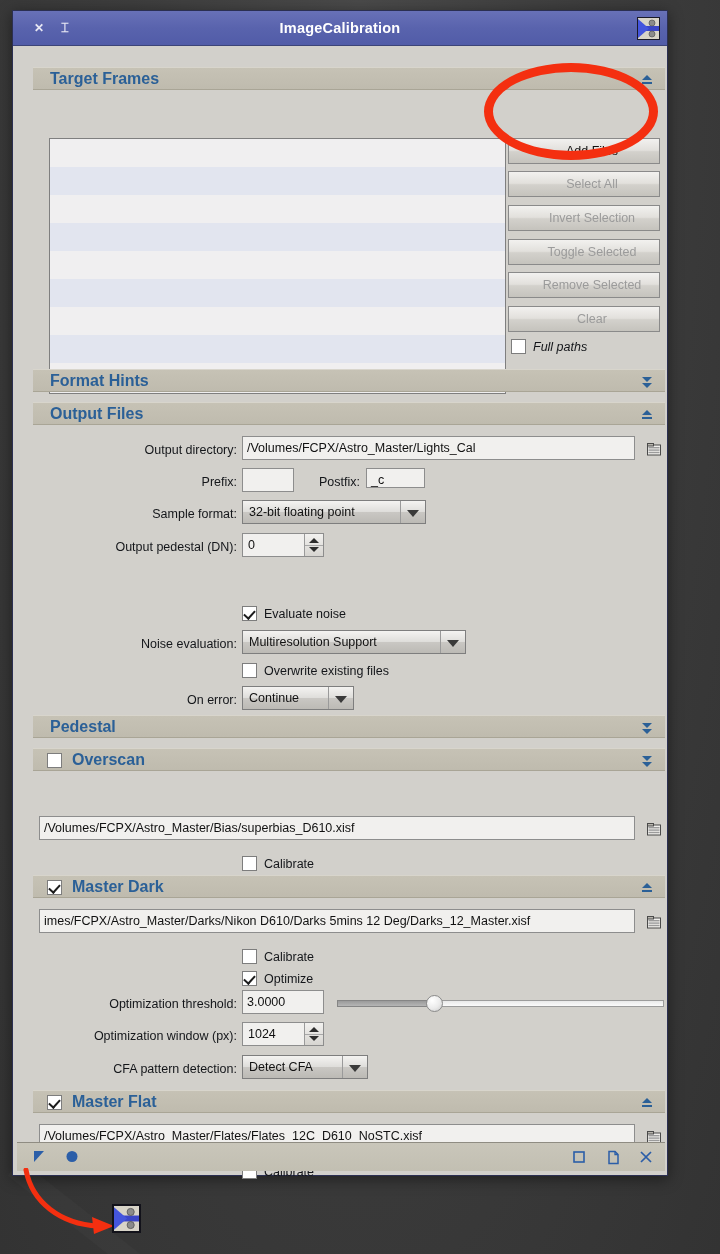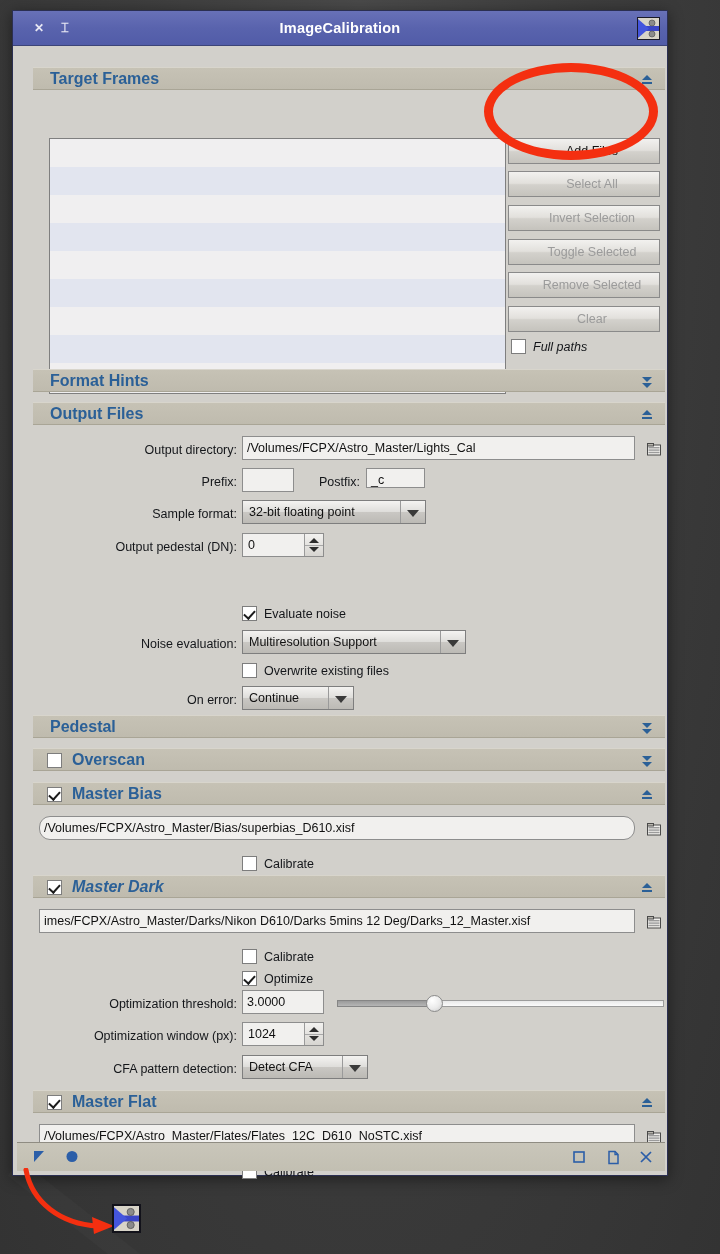--- a/index.html
+++ b/index.html
@@ -368,44 +368,34 @@
       <div class="sec-cb"></div>
       <div class="sec-title has-cb">Overscan</div>
       <div class="sec-arrow">
         <svg width="12" height="13" viewBox="0 0 12 13">
             <polygon points="6,6 11,1 1,1" fill="#2b6097"></polygon>
             <polygon points="6,12 11,7 1,7" fill="#2b6097"></polygon>
           </svg>
       </div>
     </div>
 
-    <div class="sec" style="top:732px;">
-      <div class="sec-cb checked"></div>
-      <div class="sec-title has-cb">Master Bias</div>
-      <div class="sec-arrow">
-        <svg width="12" height="13" viewBox="0 0 12 13">
-            <polygon points="6,1 11,6 1,6" fill="#2b6097"></polygon>
-            <rect x="1" y="8" width="10" height="2" fill="#2b6097"></rect>
-          </svg>
-      </div>
-    </div>
-    <div class="txtfield" style="left:22px; top:766px; width:596px; height:24px; line-height:22px;border-radius:11px;">/Volumes/FCPX/Astro_Master/Bias/superbias_D610.xisf</div>
+    <div class="txtfield" style="left:22px; top:766px; width:596px; height:24px; line-height:22px;">/Volumes/FCPX/Astro_Master/Bias/superbias_D610.xisf</div>
     <div class="folder-ico" style="left:630px; top:772px;">
       <svg width="14" height="13" viewBox="0 0 14 13">
           <rect x="0.5" y="2" width="13" height="10" fill="#f0efec" stroke="#4a4a4a"></rect>
           <rect x="0.5" y="0.5" width="6" height="2.5" fill="#b8b5ad" stroke="#4a4a4a"></rect>
           <rect x="1.5" y="4" width="11" height="1.4" fill="#9b9b9b"></rect>
           <rect x="1.5" y="6.4" width="11" height="1.4" fill="#9b9b9b"></rect>
           <rect x="1.5" y="8.8" width="11" height="1.4" fill="#9b9b9b"></rect>
         </svg>
     </div>
     <div class="cb" style="left:225px; top:806px;"></div>
     <div class="cb-label" style="left:247px; top:806px;">Calibrate</div>
 
-    <div class="sec" style="top:825px;font-style:italic;">
+    <div class="sec" style="top:825px;">
       <div class="sec-cb checked"></div>
       <div class="sec-title has-cb">Master Dark</div>
       <div class="sec-arrow">
         <svg width="12" height="13" viewBox="0 0 12 13">
             <polygon points="6,1 11,6 1,6" fill="#2b6097"></polygon>
             <rect x="1" y="8" width="10" height="2" fill="#2b6097"></rect>
           </svg>
       </div>
     </div>
     <div class="txtfield" style="left:22px; top:859px; width:596px; height:24px; line-height:22px;">imes/FCPX/Astro_Master/Darks/Nikon D610/Darks 5mins 12 Deg/Darks_12_Master.xisf</div>

